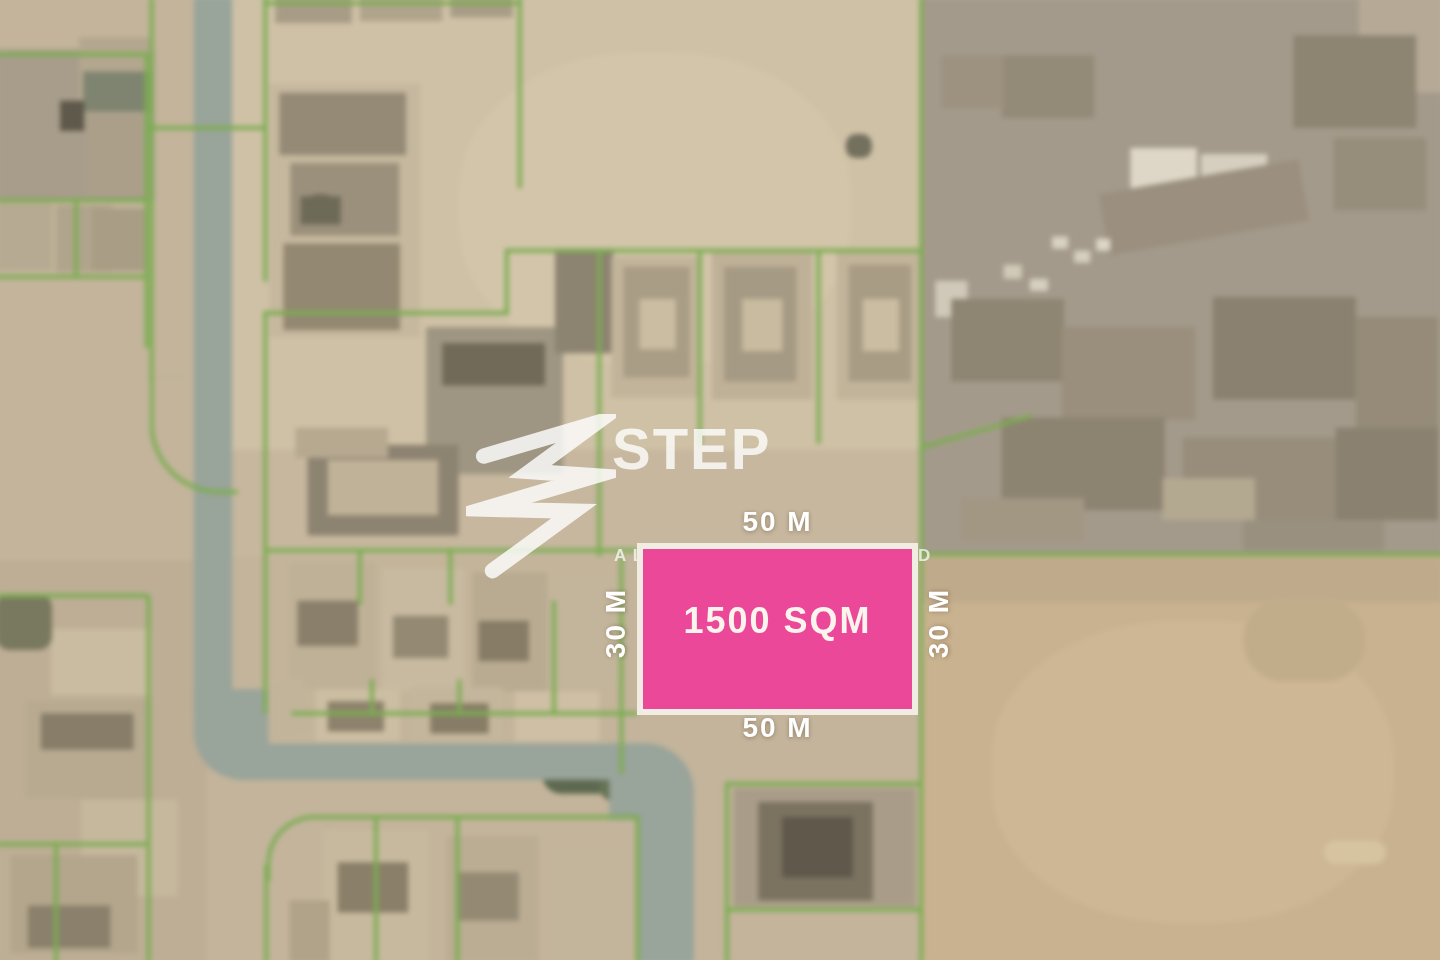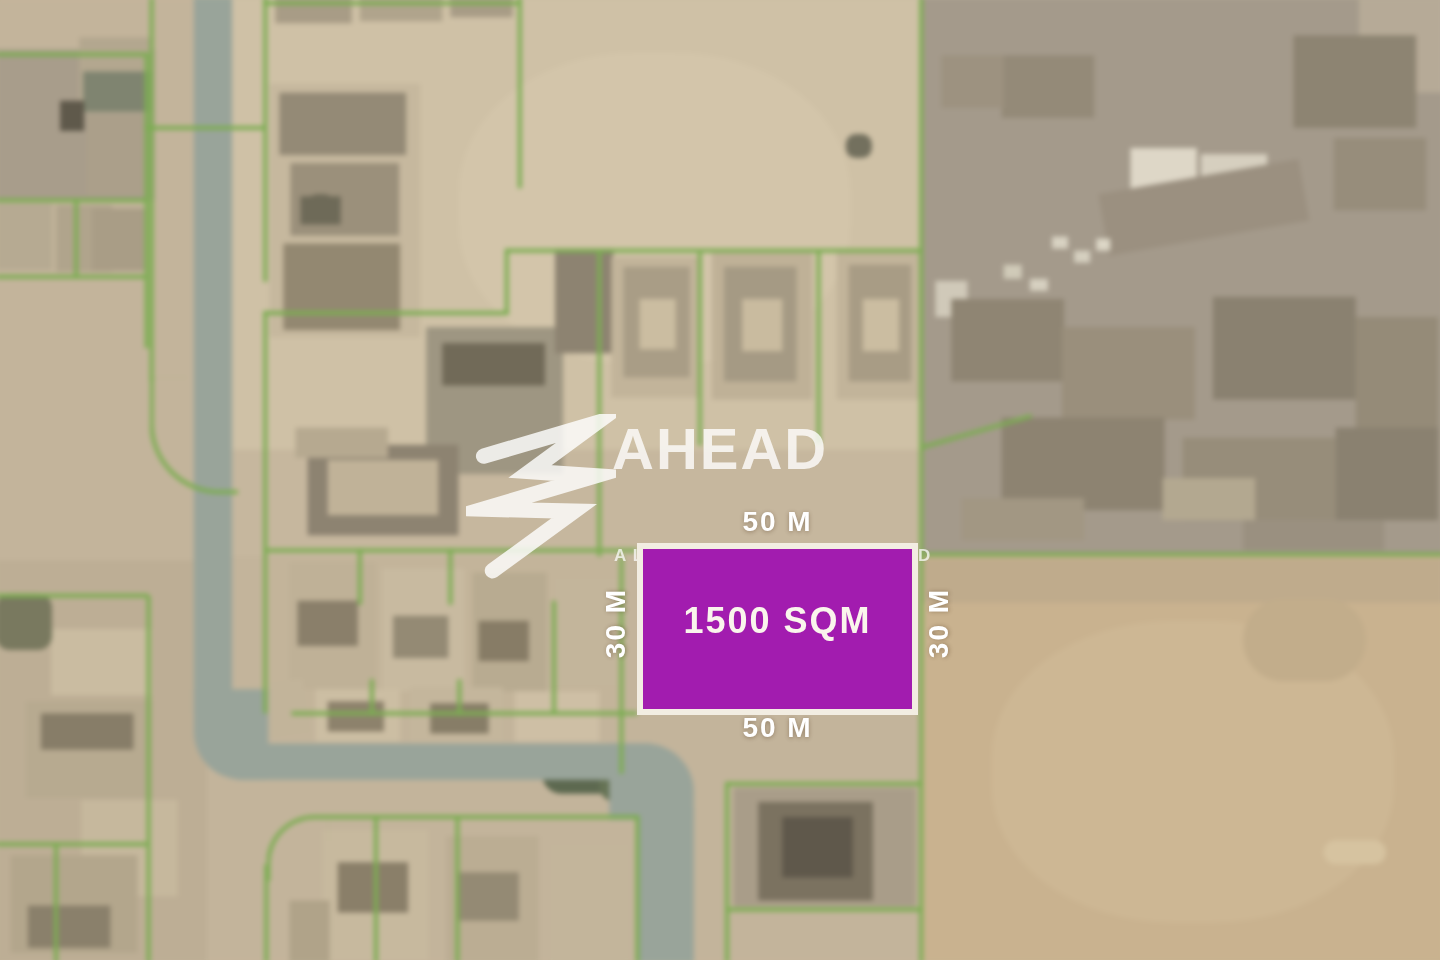--- a/index.html
+++ b/index.html
@@ -198,25 +198,25 @@
       <div style="left: 153px; top: 0px; width: 4px; height: 382px; background: rgb(124, 173, 82);"></div>
       <div style="left: 918px; top: 430px; width: 114px; height: 4px; background: rgb(124, 173, 82); transform: rotate(-16deg);"></div>
       <div style="left: 153px; top: 378px; width: 84px; height: 112px; background: transparent; border-left: 4px solid rgb(124, 173, 82); border-bottom: 4px solid rgb(124, 173, 82); border-bottom-left-radius: 70px;"></div>
       <div style="left: 269px; top: 813px; width: 58px; height: 62px; background: transparent; border-top: 4px solid rgb(124, 173, 82); border-left: 4px solid rgb(124, 173, 82); border-top-left-radius: 48px;"></div>
     </div>
 
   <div id="watermark">
     <svg class="wm-swoosh" viewBox="0 0 136 152" xmlns="http://www.w3.org/2000/svg">
       <path d="M16 38 L118 8 L58 52 L117 56 L16 86 L98 88 L24 142" fill="none" stroke="rgba(255,255,255,0.95)" stroke-width="14" stroke-linecap="round" stroke-linejoin="miter" stroke-miterlimit="8"></path>
     </svg>
-    <div class="wm-brand1">AHEAD</div>
+    <div class="wm-brand1">STEP</div>
     <div class="wm-tagline">ALWAYS A STEP AHEAD</div>
   </div>
 
-  <div id="plot-overlay" style="background: #a21caf; border-color: rgb(242, 237, 226);">
+  <div id="plot-overlay" style="background: #ec4899; border-color: rgb(242, 237, 226);">
     <div class="area-label" style="color: rgb(250, 245, 236);">1500 SQM</div>
   </div>
 
   <div class="dim dim-top" style="color: rgb(255, 255, 255);">50 M</div>
   <div class="dim dim-bottom" style="color: rgb(255, 255, 255);">50 M</div>
   <div class="dim dim-left" style="color: rgb(255, 255, 255);">30 M</div>
   <div class="dim dim-right" style="color: rgb(255, 255, 255);">30 M</div>
 
 </div>
 

